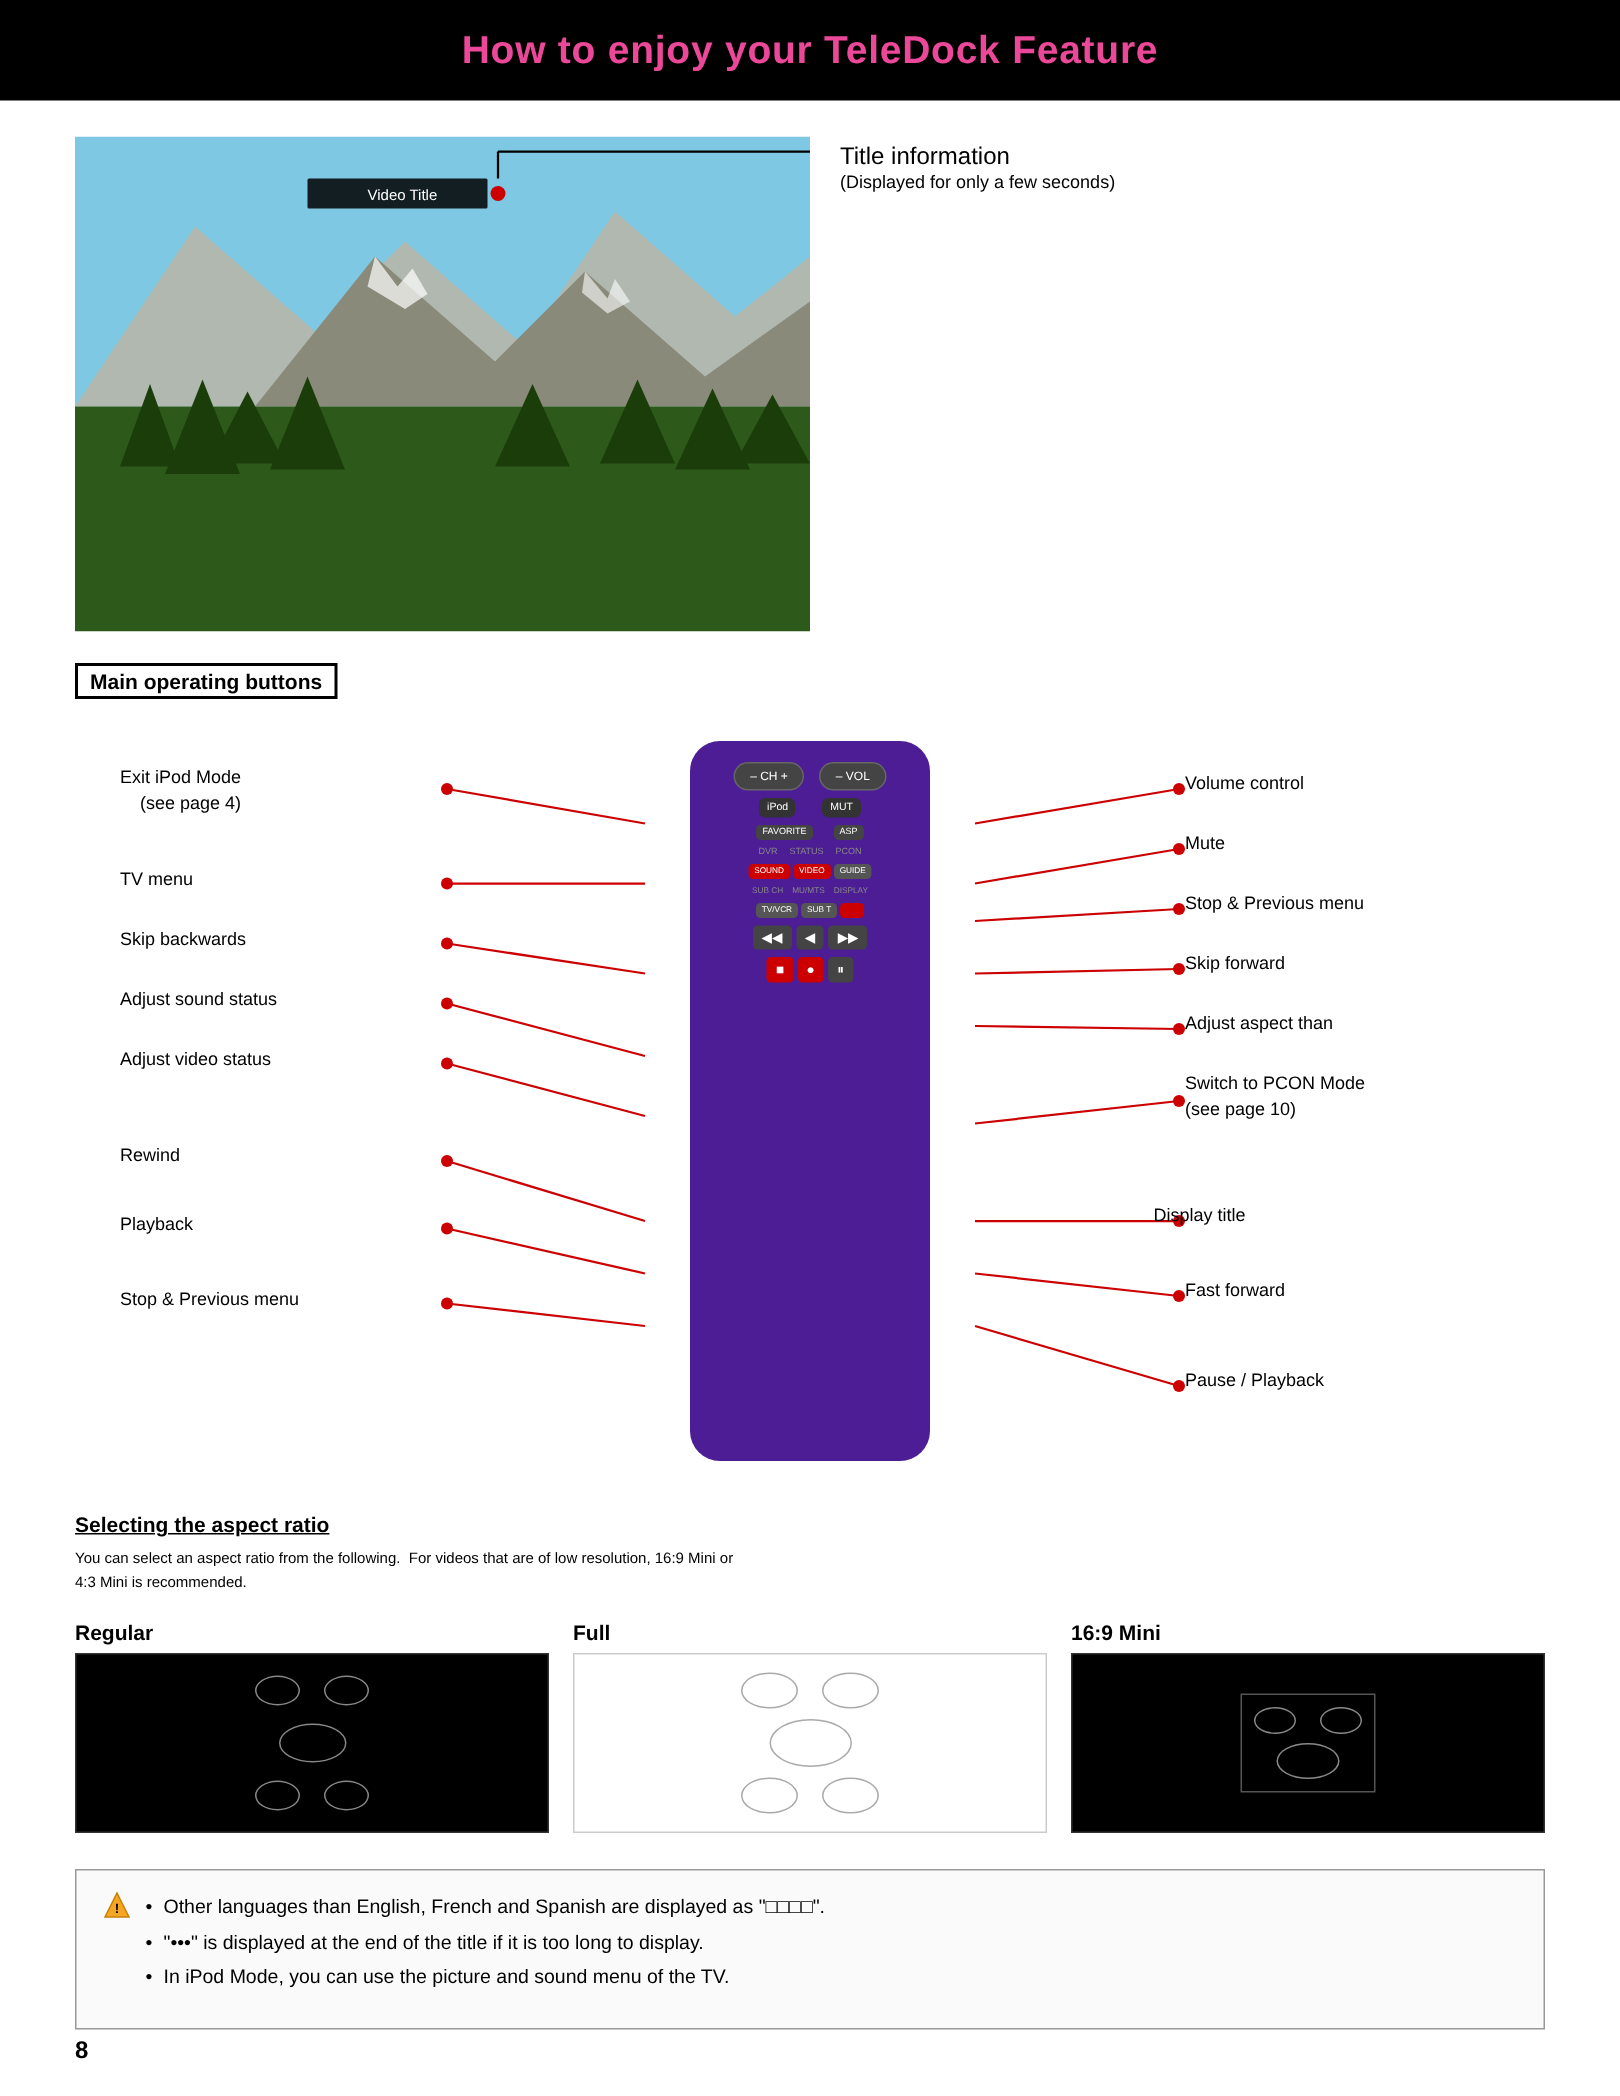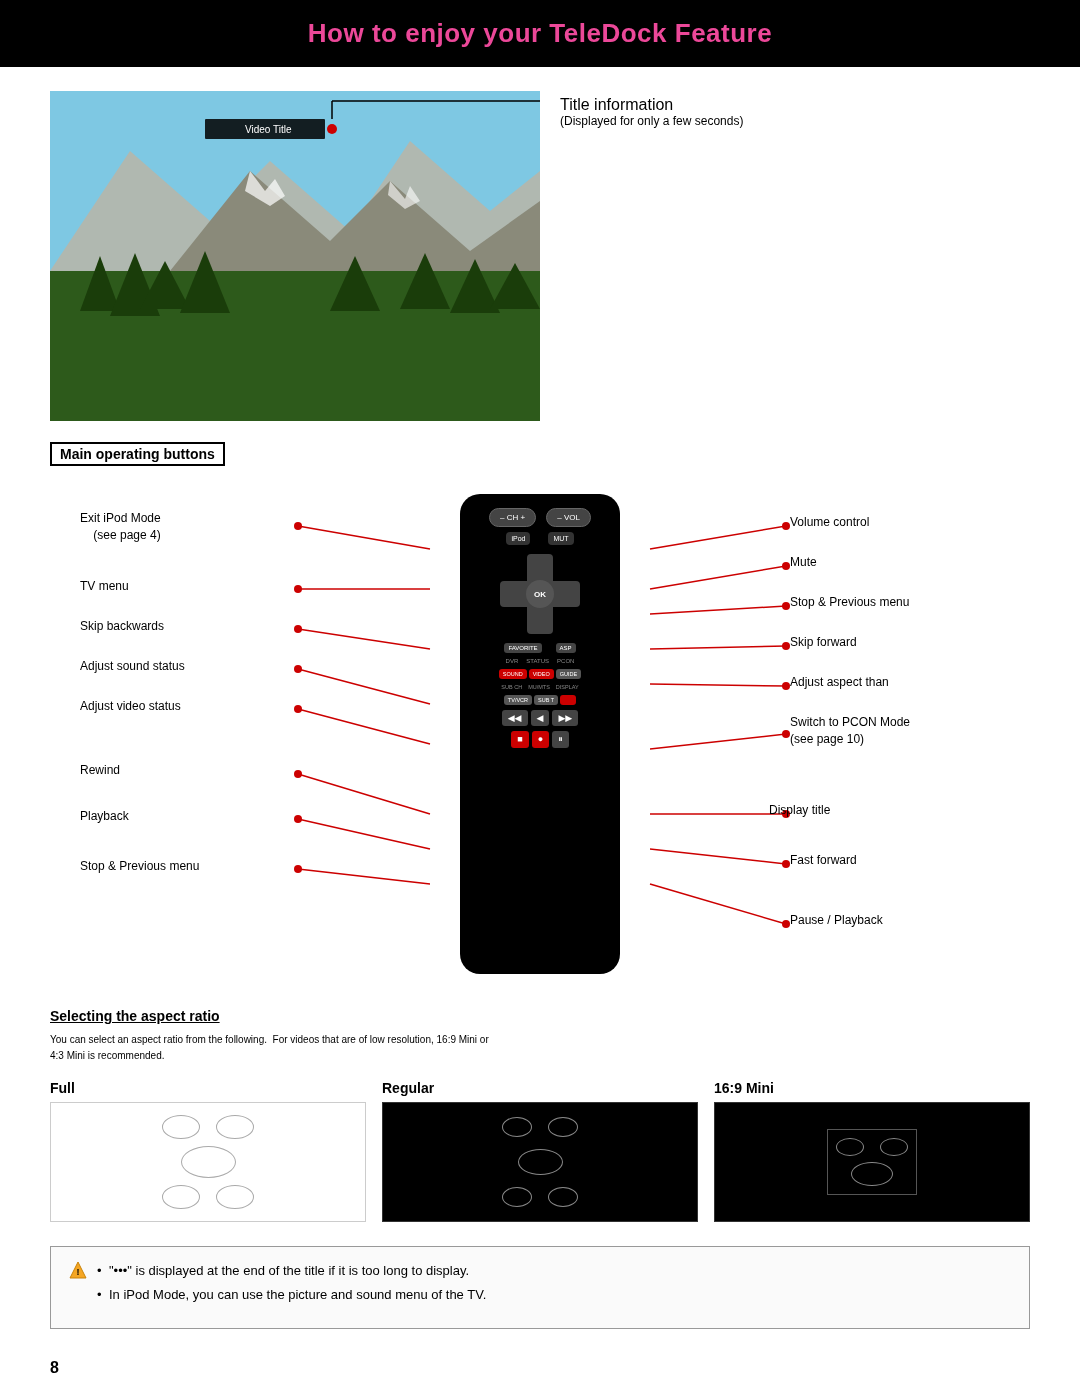--- a/index.html
+++ b/index.html
@@ -75,21 +75,21 @@
     }
 
     
     .remote-body {
       position: absolute;
       left: 50%;
       top: 0;
       transform: translateX(-50%);
       width: 160px;
       height: 480px;
-      background: #000000;
+      background: #4c1d95;
       border-radius: 20px;
       display: flex;
       flex-direction: column;
       align-items: center;
       padding: 10px 8px;
       gap: 5px;
     }
 
     .remote-row {
       display: flex;
@@ -506,25 +506,20 @@
         <div class="ch-btn">– CH +</div>
         <div class="vol-btn">– VOL</div>
       </div>
 
       <div class="remote-row">
         <div class="remote-btn">iPod</div>
         <div style="width:10px;"></div>
         <div class="remote-btn">MUT</div>
       </div>
 
-      <div class="dpad-container">
-        <div class="dpad-h"></div>
-        <div class="dpad-v"></div>
-        <div class="dpad-center">OK</div>
-      </div>
 
       <div class="remote-row">
         <div class="small-btn">FAVORITE</div>
         <div style="width:6px;"></div>
         <div class="small-btn">ASP</div>
       </div>
 
       <div class="remote-row" style="font-size:6px; color:#888; gap:8px;">
         <span>DVR</span>
         <span>STATUS</span>
@@ -563,52 +558,52 @@
     </div>
   </div>
 
   <div class="aspect-section">
     <div class="aspect-title">Selecting the aspect ratio</div>
     <div class="aspect-description">
       You can select an aspect ratio from the following.&nbsp; For videos that are of low resolution, 16:9 Mini or<br>4:3 Mini is recommended.
     </div>
 
     <div class="aspect-grid">
+
+      <div class="aspect-item">
+        <div class="aspect-item-label">Regular</div>
+        <div class="aspect-box aspect-box-black">
+          <div class="ellipse-row">
+            <div class="ellipse ellipse-white" style="width:30px;height:20px;border-color:#888;"></div>
+            <div class="ellipse ellipse-white" style="width:30px;height:20px;border-color:#888;"></div>
+          </div>
+          <div class="ellipse ellipse-white" style="width:45px;height:26px;border-color:#888;"></div>
+          <div class="ellipse-row">
+            <div class="ellipse ellipse-white" style="width:30px;height:20px;border-color:#888;"></div>
+            <div class="ellipse ellipse-white" style="width:30px;height:20px;border-color:#888;"></div>
+          </div>
+        </div>
+      </div>
 
       <div class="aspect-item">
         <div class="aspect-item-label">Full</div>
         <div class="aspect-box">
           <div class="ellipse-row">
             <div class="ellipse" style="width:38px;height:24px;"></div>
             <div class="ellipse" style="width:38px;height:24px;"></div>
           </div>
           <div class="ellipse" style="width:55px;height:32px;"></div>
           <div class="ellipse-row">
             <div class="ellipse" style="width:38px;height:24px;"></div>
             <div class="ellipse" style="width:38px;height:24px;"></div>
           </div>
         </div>
       </div>
 
       <div class="aspect-item">
-        <div class="aspect-item-label">Regular</div>
-        <div class="aspect-box aspect-box-black">
-          <div class="ellipse-row">
-            <div class="ellipse ellipse-white" style="width:30px;height:20px;border-color:#888;"></div>
-            <div class="ellipse ellipse-white" style="width:30px;height:20px;border-color:#888;"></div>
-          </div>
-          <div class="ellipse ellipse-white" style="width:45px;height:26px;border-color:#888;"></div>
-          <div class="ellipse-row">
-            <div class="ellipse ellipse-white" style="width:30px;height:20px;border-color:#888;"></div>
-            <div class="ellipse ellipse-white" style="width:30px;height:20px;border-color:#888;"></div>
-          </div>
-        </div>
-      </div>
-
-      <div class="aspect-item">
         <div class="aspect-item-label">16:9 Mini</div>
         <div class="aspect-box aspect-box-black" style="justify-content:center;">
 
           <div style="border:1px solid #555; padding:8px; display:flex; flex-direction:column; align-items:center; gap:6px;">
             <div class="ellipse-row">
               <div class="ellipse ellipse-white" style="width:28px;height:18px;border-color:#888;"></div>
               <div class="ellipse ellipse-white" style="width:28px;height:18px;border-color:#888;"></div>
             </div>
             <div class="ellipse ellipse-white" style="width:42px;height:24px;border-color:#888;"></div>
           </div>
@@ -620,20 +615,21 @@
 
     <div class="notes-box">
       <div class="notes-row">
         <div style="flex-shrink:0;">
           <svg width="18" height="18" viewBox="0 0 18 18" xmlns="http://www.w3.org/2000/svg">
             <polygon points="9,1 17,17 1,17" fill="#f5a623" stroke="#c8820a" stroke-width="1"></polygon>
             <text x="9" y="14" text-anchor="middle" font-size="9" font-weight="bold" fill="#000">!</text>
           </svg>
         </div>
         <ul class="notes-list">
+          <li>Other languages than English, French and Spanish are displayed as "□□□□".</li>
           <li>"•••" is displayed at the end of the title if it is too long to display.</li>
           <li>In iPod Mode, you can use the picture and sound menu of the TV.</li>
         </ul>
       </div>
     </div>
 
   </div>
 
 </div>
 

